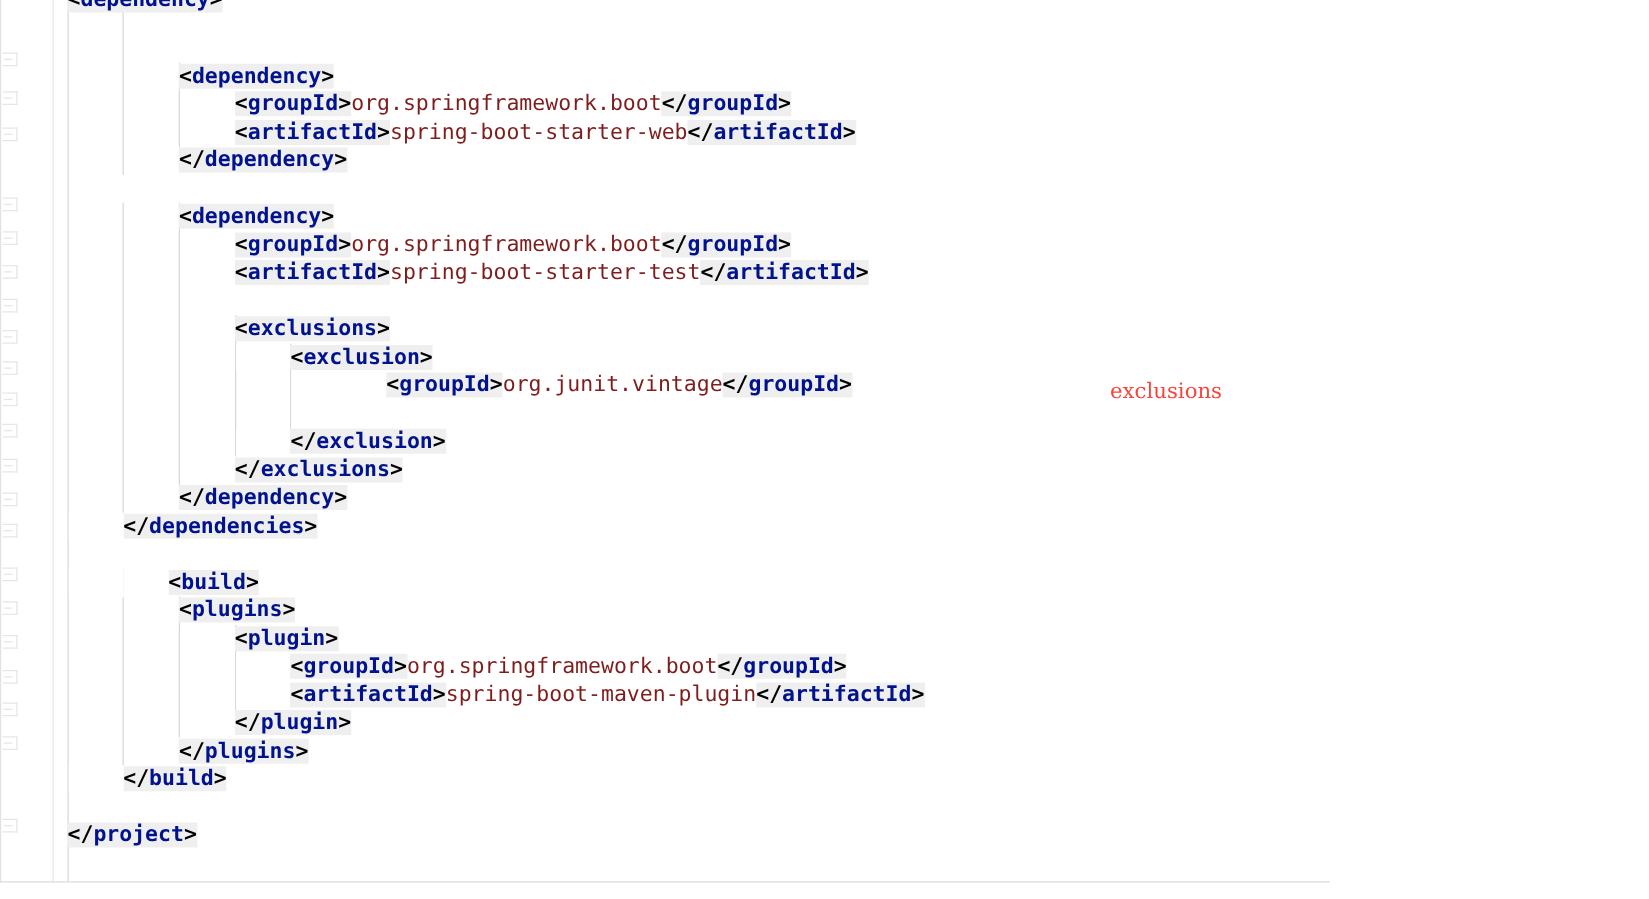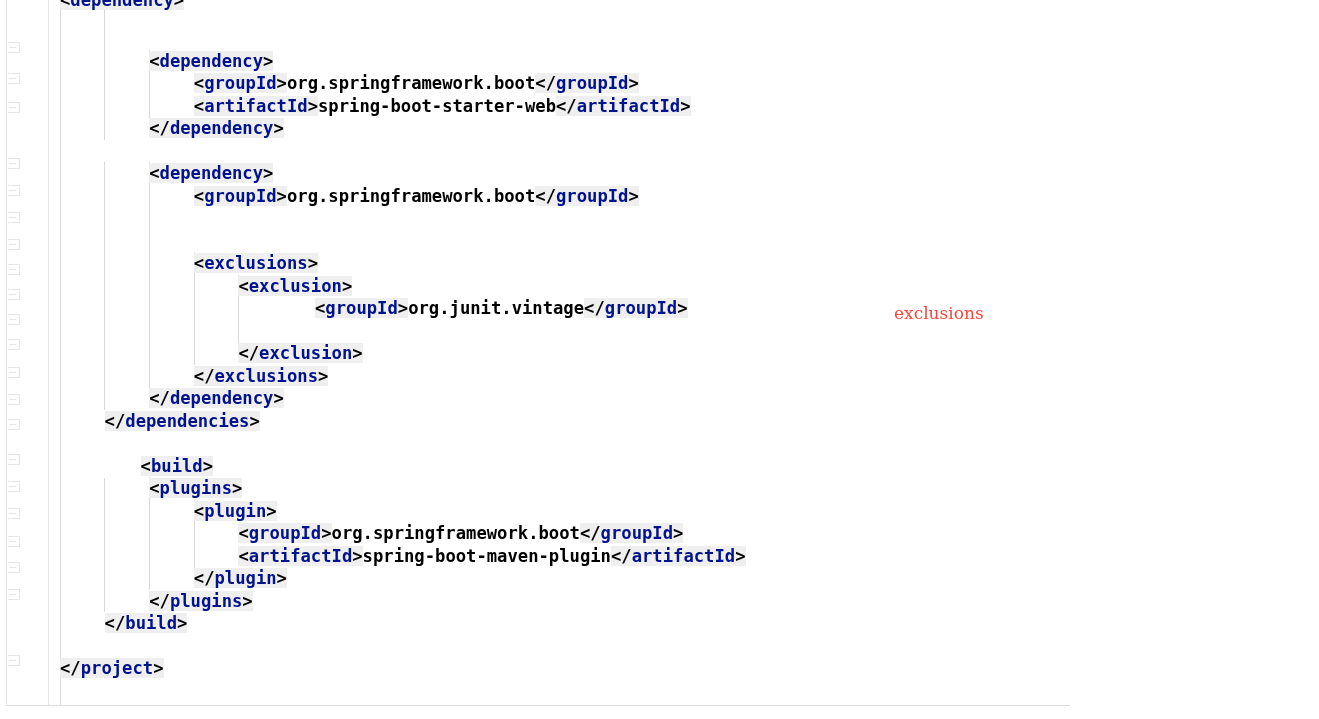--- a/index.html
+++ b/index.html
@@ -9,21 +9,21 @@
   }
   body {
     width: 1319px;
     height: 719px;
     overflow: hidden;
     font-family: "DejaVu Sans Mono", monospace;
   }
 
   #editor {
     position: absolute;
-    left: 6px; top: 0;
+    left: 0; top: 0;
     width: 1064px;
     height: 719px;
     background: #ffffff;
     overflow: hidden;
   }
 
   
   .frame-left {
     position: absolute;
     left: 0px; top: 0px;
@@ -91,22 +91,22 @@
     color: #00128c;
     font-weight: bold;
   }
   
   .punc {
     color: #000000;
     font-weight: bold;
   }
   
   .txt {
-    color: #000000;
-    font-weight: bold;
+    color: #7f1d1d;
+    font-weight: normal;
   }
 
   
   .indent-guide {
     position: absolute;
     width: 1px;
     background: #d8d8d8;
   }
   
   .indent-box {
@@ -205,20 +205,21 @@
 
   <div class="code" id="code-lines">
       <div class="line" style="top: -11px; left: 54px;"><span class="seg hl"><span class="punc">&lt;</span><span class="tag">dependency</span><span class="punc">&gt;</span></span></div>
       <div class="line" style="top: 50px; left: 143.2px;"><span class="seg hl"><span class="punc">&lt;</span><span class="tag">dependency</span><span class="punc">&gt;</span></span></div>
       <div class="line" style="top: 72px; left: 187.8px;"><span class="seg hl"><span class="punc">&lt;</span><span class="tag">groupId</span><span class="punc">&gt;</span></span><span class="seg"><span class="txt">org.springframework.boot</span></span><span class="seg hl"><span class="punc">&lt;/</span><span class="tag">groupId</span><span class="punc">&gt;</span></span></div>
       <div class="line" style="top: 95px; left: 187.8px;"><span class="seg hl"><span class="punc">&lt;</span><span class="tag">artifactId</span><span class="punc">&gt;</span></span><span class="seg"><span class="txt">spring-boot-starter-web</span></span><span class="seg hl"><span class="punc">&lt;/</span><span class="tag">artifactId</span><span class="punc">&gt;</span></span></div>
       <div class="line" style="top: 117px; left: 143.2px;"><span class="seg hl"><span class="punc">&lt;/</span><span class="tag">dependency</span><span class="punc">&gt;</span></span></div>
       <div class="line" style="top: 140px; left: 54px;"></div>
       <div class="line" style="top: 162px; left: 143.2px;"><span class="seg hl"><span class="punc">&lt;</span><span class="tag">dependency</span><span class="punc">&gt;</span></span></div>
       <div class="line" style="top: 185px; left: 187.8px;"><span class="seg hl"><span class="punc">&lt;</span><span class="tag">groupId</span><span class="punc">&gt;</span></span><span class="seg"><span class="txt">org.springframework.boot</span></span><span class="seg hl"><span class="punc">&lt;/</span><span class="tag">groupId</span><span class="punc">&gt;</span></span></div>
+      <div class="line" style="top: 207px; left: 187.8px;"><span class="seg hl"><span class="punc">&lt;</span><span class="tag">artifactId</span><span class="punc">&gt;</span></span><span class="seg"><span class="txt">spring-boot-starter-test</span></span><span class="seg hl"><span class="punc">&lt;/</span><span class="tag">artifactId</span><span class="punc">&gt;</span></span></div>
       <div class="line" style="top: 252px; left: 187.8px;"><span class="seg hl"><span class="punc">&lt;</span><span class="tag">exclusions</span><span class="punc">&gt;</span></span></div>
       <div class="line" style="top: 275px; left: 232.4px;"><span class="seg hl"><span class="punc">&lt;</span><span class="tag">exclusion</span><span class="punc">&gt;</span></span></div>
       <div class="line" style="top: 297px; left: 277px; margin-left: 32px;"><span class="seg hl"><span class="punc">&lt;</span><span class="tag">groupId</span><span class="punc">&gt;</span></span><span class="seg"><span class="txt">org.junit.vintage</span></span><span class="seg hl"><span class="punc">&lt;/</span><span class="tag">groupId</span><span class="punc">&gt;</span></span></div>
       <div class="line" style="top: 342px; left: 232.4px;"><span class="seg hl"><span class="punc">&lt;/</span><span class="tag">exclusion</span><span class="punc">&gt;</span></span></div>
       <div class="line" style="top: 365px; left: 187.8px;"><span class="seg hl"><span class="punc">&lt;/</span><span class="tag">exclusions</span><span class="punc">&gt;</span></span></div>
       <div class="line" style="top: 387px; left: 143.2px;"><span class="seg hl"><span class="punc">&lt;/</span><span class="tag">dependency</span><span class="punc">&gt;</span></span></div>
       <div class="line" style="top: 410px; left: 98.6px;"><span class="seg hl"><span class="punc">&lt;/</span><span class="tag">dependencies</span><span class="punc">&gt;</span></span></div>
       <div class="line" style="top: 432px; left: 54px;"></div>
       <div class="line" style="top: 455px; left: 98.6px; margin-left: 36px;"><span class="seg hl"><span class="punc">&lt;</span><span class="tag">build</span><span class="punc">&gt;</span></span></div>
       <div class="line" style="top: 477px; left: 143.2px;"><span class="seg hl"><span class="punc">&lt;</span><span class="tag">plugins</span><span class="punc">&gt;</span></span></div>

